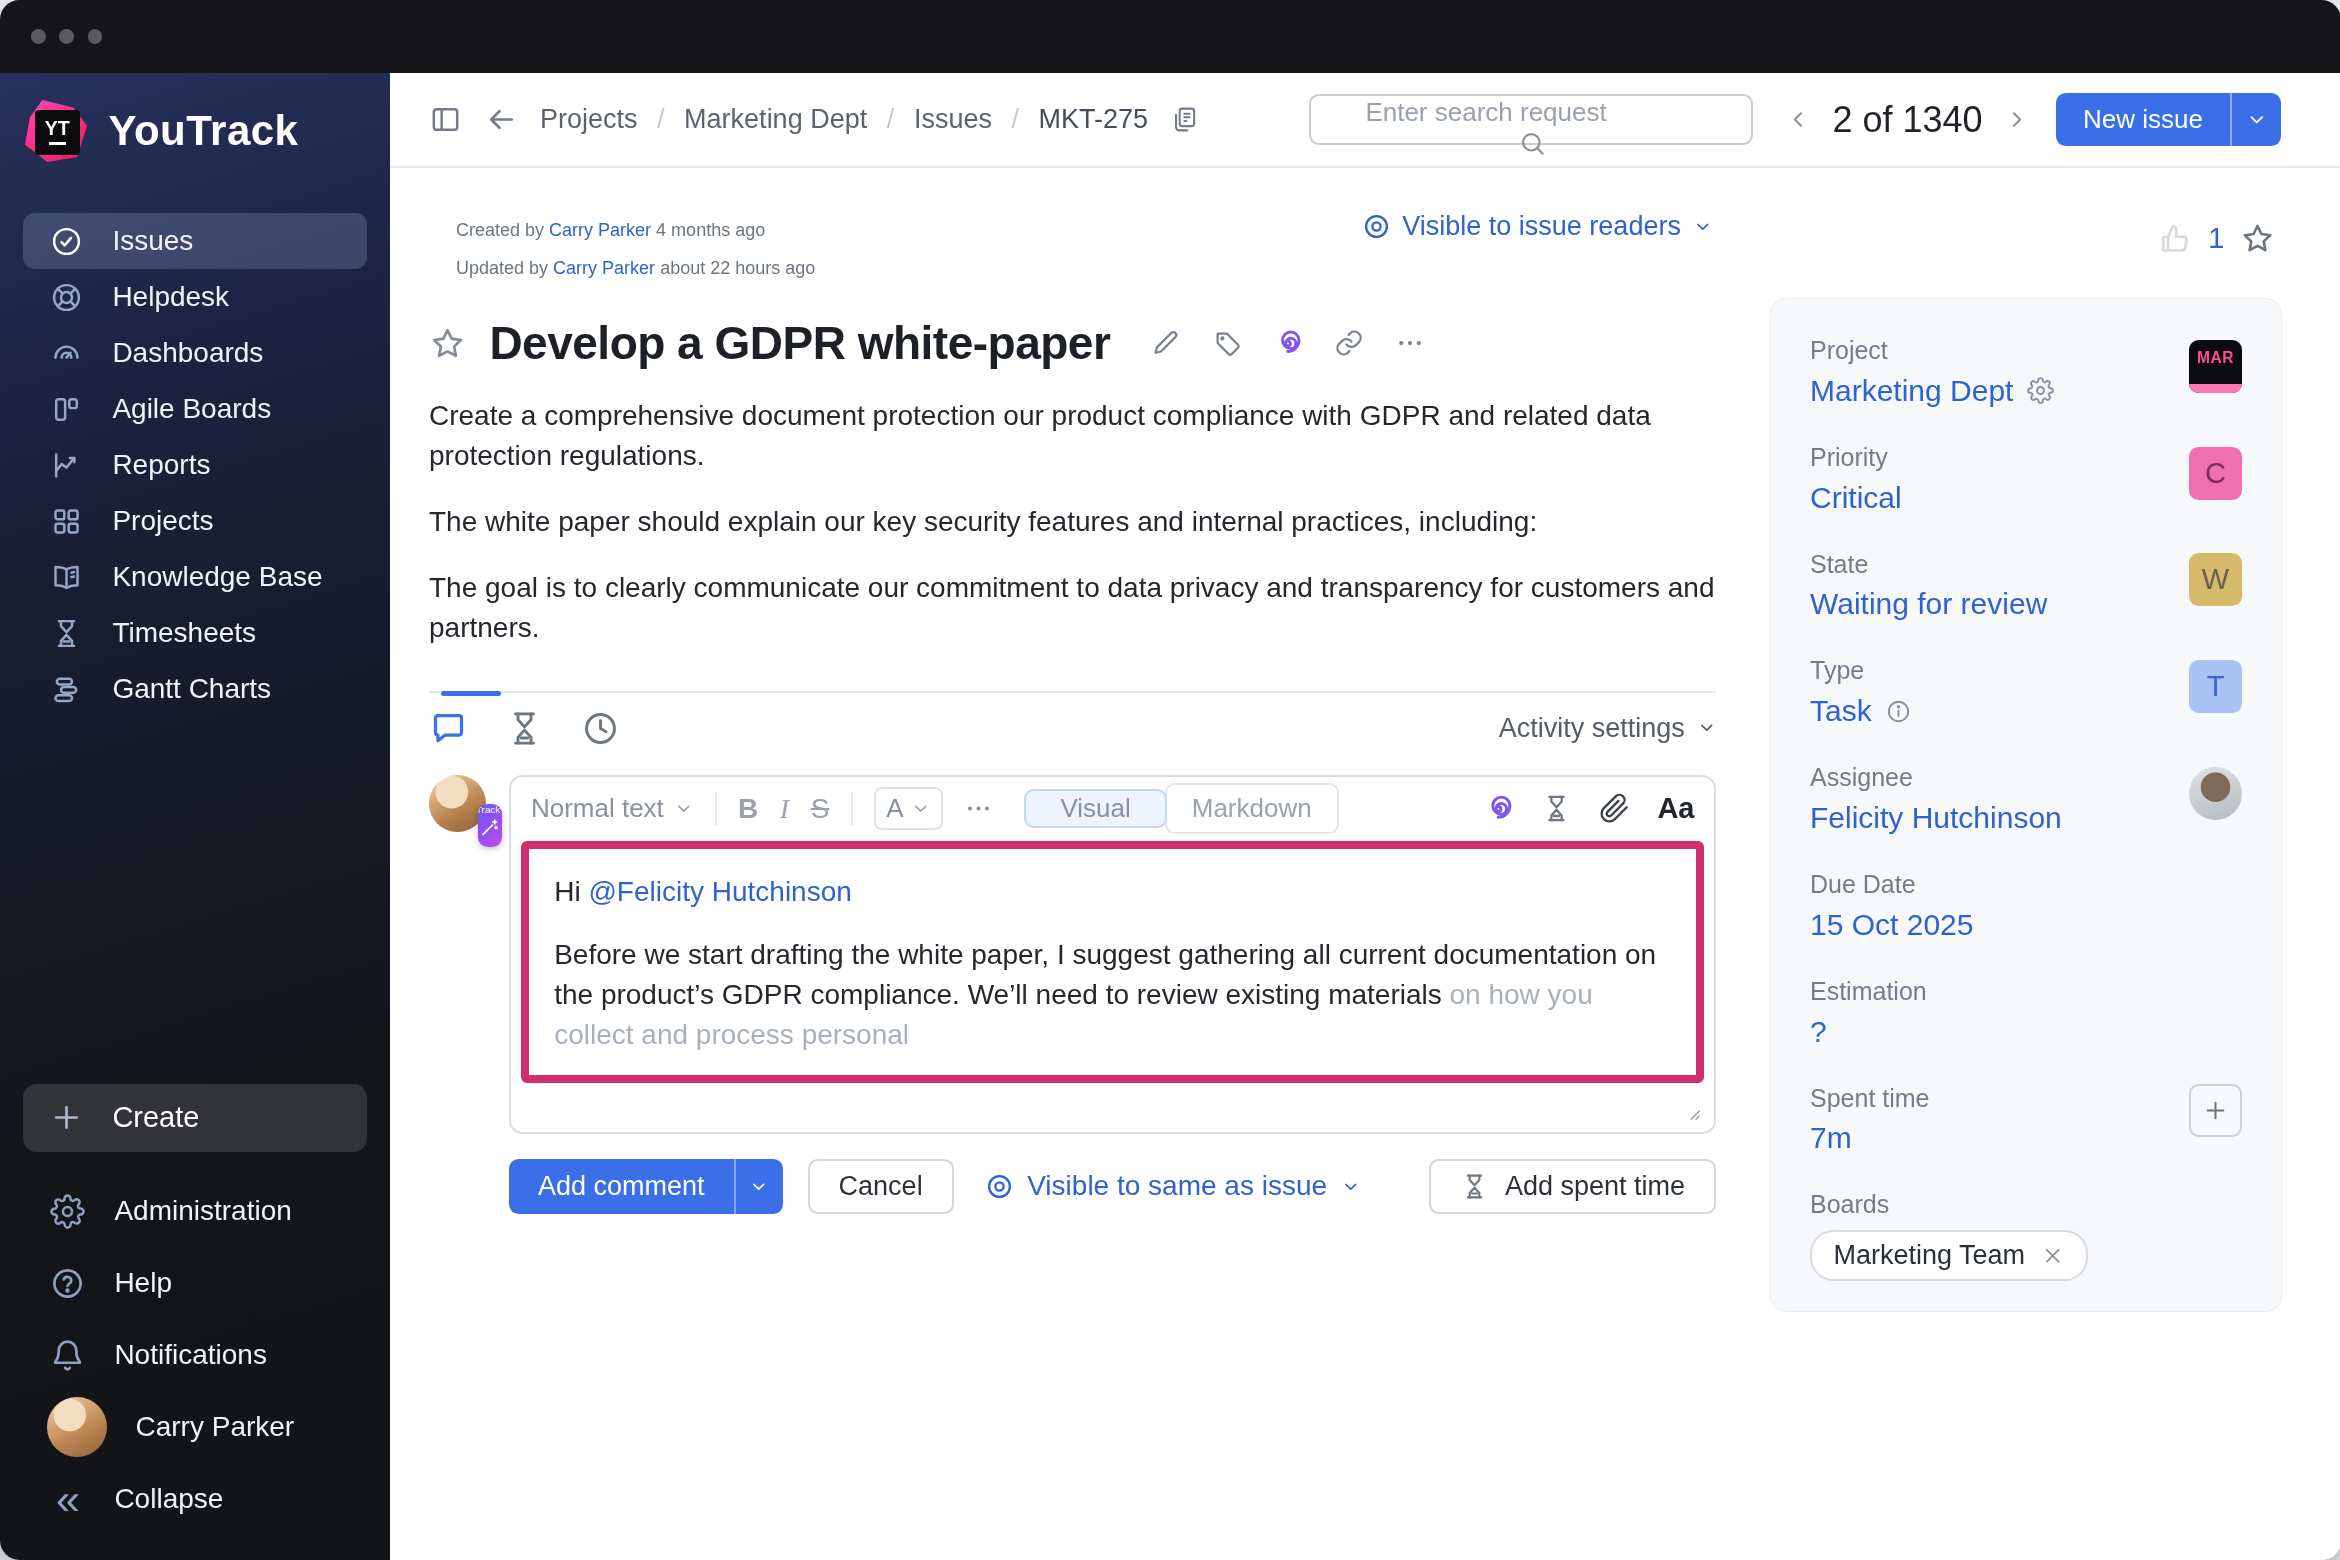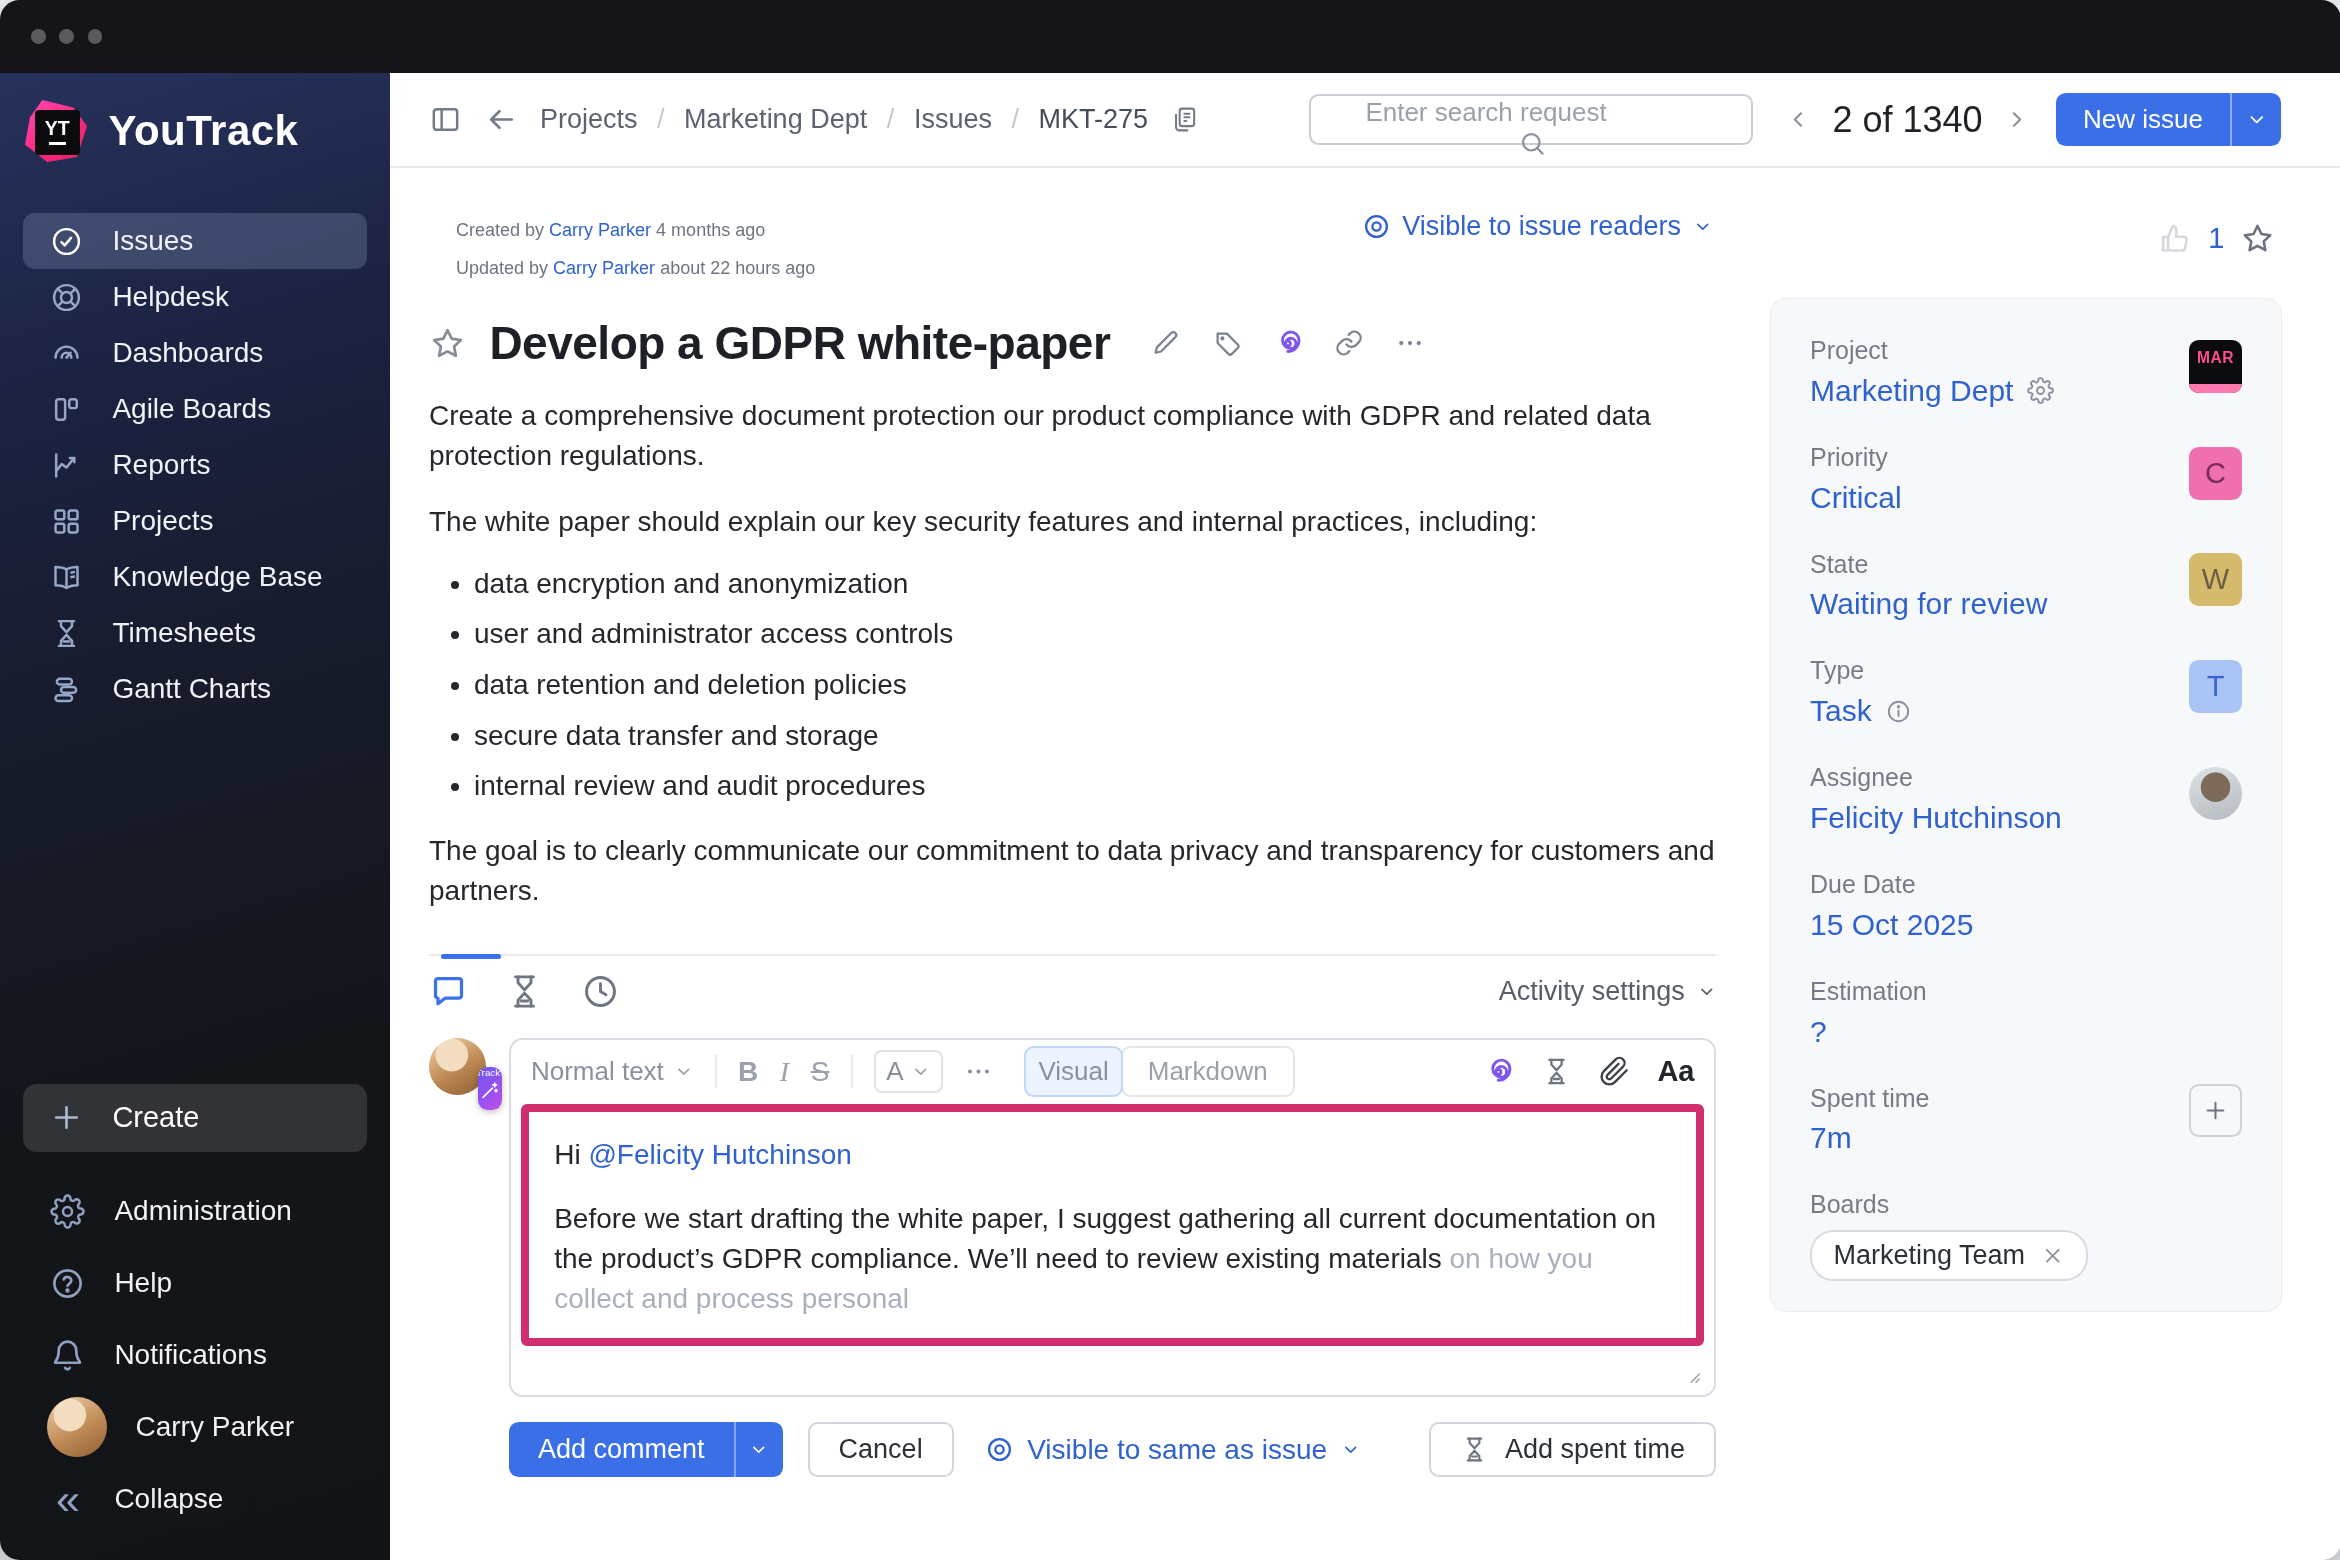--- a/index.html
+++ b/index.html
@@ -95,21 +95,21 @@
   .toolbar{height:64px;display:flex;align-items:center;gap:21.5px;padding:0 19.5px;color:#8a919e;font-size:26px;}
   .tb-sep{width:2px;height:33px;background:#e6e9ed;flex:none;}
   .tbt{color:#9aa1ac;}
   .tbt.bold{font-weight:700;font-size:28px;}
   .tbt.italic{font-style:italic;font-size:28px;font-family:"Liberation Serif",serif;}
   .tbt.strike{text-decoration:line-through;font-size:28px;}
   .para-btn{display:flex;align-items:center;gap:9.8px;color:#8a919e;}
   .para-btn .chev,.color-btn .chev{width:19.5px;height:19.5px;color:#9aa1ac;}
   .color-btn{border:2px solid #dfe3e8;border-radius:7.8px;height:43px;padding:0 9.8px;display:flex;align-items:center;gap:7.8px;}
   .seg{display:flex;align-items:center;margin-left:9.8px;}
-  .seg-visual{background:#eef4ff;border:2px solid #c2d6f8;color:#8a919e;border-radius:9.8px;height:51px;padding:0 12px;display:flex;align-items:center;z-index:1;}
+  .seg-visual{background:#eef4ff;border:2px solid #c2d6f8;color:#8a919e;border-radius:9.8px;height:39px;padding:0 34px;display:flex;align-items:center;z-index:1;}
   .seg-markdown{background:#fff;border:2px solid #e3e6ea;color:#9aa1ac;border-radius:9.8px;height:51px;padding:0 25px;display:flex;align-items:center;margin-left:-2px;}
   .tb-right{margin-left:auto;display:flex;align-items:center;gap:27px;}
   .tb-right .ticon{width:31px;height:31px;color:#3c4049;}
   .aa-btn{font-size:29px;font-weight:700;color:#22252b;}
   .comment-box{margin:0 9.8px;border:8.8px solid #d12e6d;border-radius:5.9px;padding:13.7px 25px 19.5px;min-height:236px;font-size:28px;line-height:40px;color:#25272c;background:#fff;}
   .comment-box p{margin:9.8px 0 0;}
   .comment-box p+p{margin-top:23.4px;}
   .ghost{color:#a9b0bd;}
   .resize-strip{height:49px;position:relative;}
   .resize-handle{position:absolute;right:11.7px;bottom:9.8px;width:19.5px;height:19.5px;color:#9aa0aa;}
@@ -509,27 +509,20 @@
                 </svg>
               <svg class="i ticon" viewBox="0 0 31 31" width="30" height="30">
                   <use href="#i-dots"></use>
                 </svg>
             </div>
           </div>
 
           <div class="desc">
             <p>Create a comprehensive document protection our product compliance with GDPR and related data protection regulations.</p>
             <p>The white paper should explain our key security features and internal practices, including:</p>
-            <ul>
-              <li>data encryption and anonymization</li>
-              <li>user and administrator access controls</li>
-              <li>data retention and deletion policies</li>
-              <li>secure data transfer and storage</li>
-              <li>internal review and audit procedures</li>
-            </ul>
             <p>The goal is to clearly communicate our commitment to data privacy and transparency for customers and partners.</p>
           </div>
 
           <div class="activity-bar">
             <span class="tab-indicator"></span>
             <svg class="i atab active" viewBox="0 0 40 40" width="39" height="39">
                 <use href="#i-bubble"></use>
               </svg>
             <svg class="i atab" viewBox="0 0 40 40" width="39" height="39">
                 <use href="#i-hourglass"></use>

